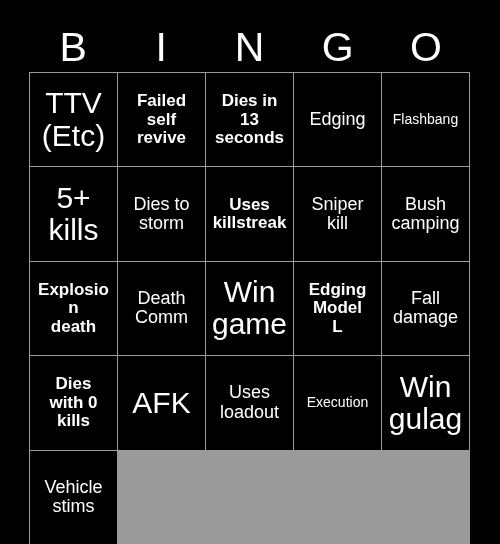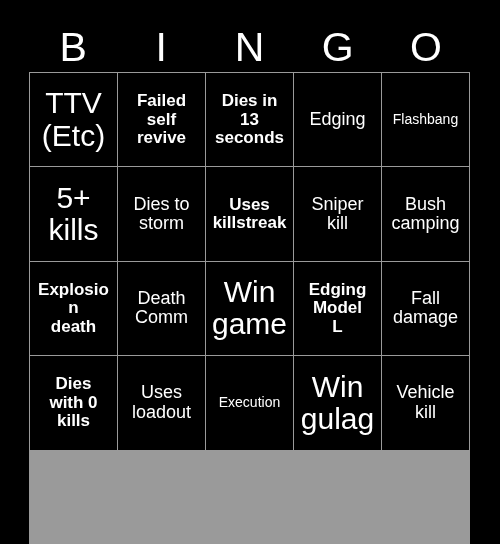--- a/index.html
+++ b/index.html
@@ -169,31 +169,34 @@
       </div>
     <div class="bingo-cell">
         <span class="cell-text fs-md">Fall
 damage</span>
       </div>
     <div class="bingo-cell">
         <span class="cell-text fs-sm">Dies
 with 0
 kills</span>
       </div>
+    <div class="bingo-cell">
+        <span class="cell-text fs-xl">AFK</span>
+      </div>
 
     <div class="bingo-cell">
         <span class="cell-text fs-md">Uses
 loadout</span>
       </div>
     <div class="bingo-cell">
         <span class="cell-text fs-xs">Execution</span>
       </div>
     <div class="bingo-cell">
         <span class="cell-text fs-xl">Win
 gulag</span>
       </div>
     <div class="bingo-cell">
         <span class="cell-text fs-md">Vehicle
-kill</span>
+stims</span>
       </div>
 
   </div>
 </div>
 
 </body></html>

